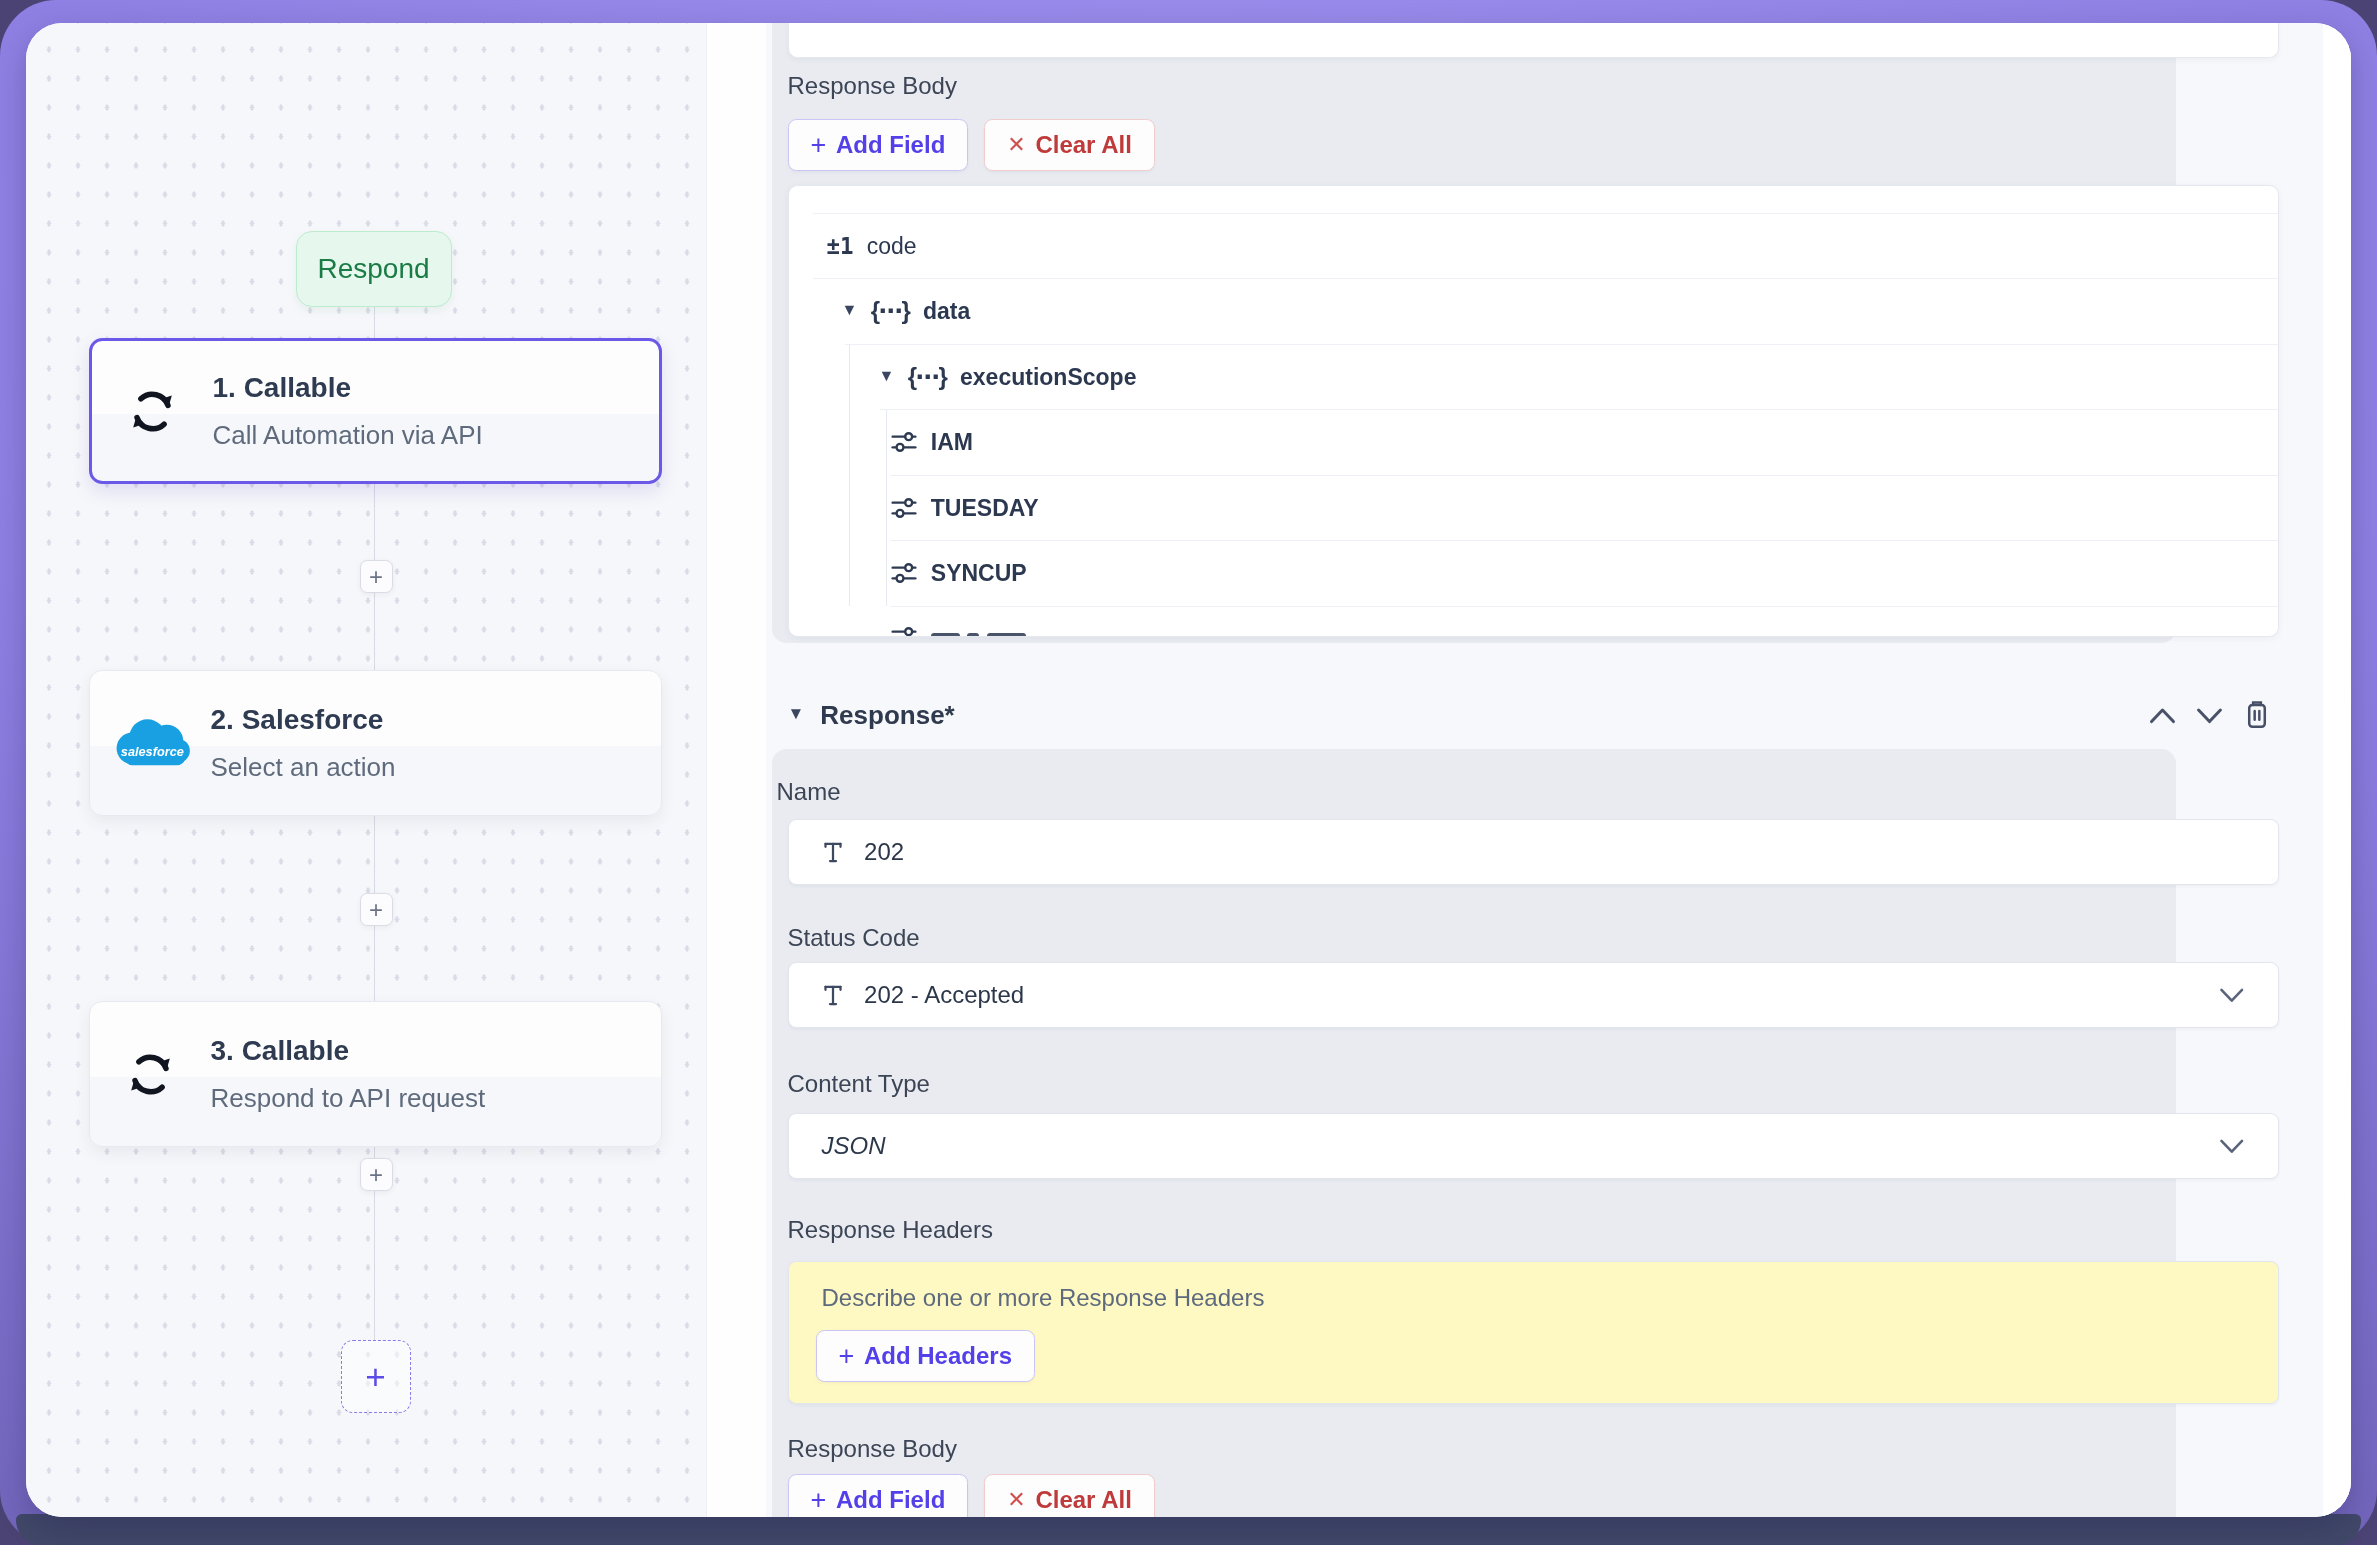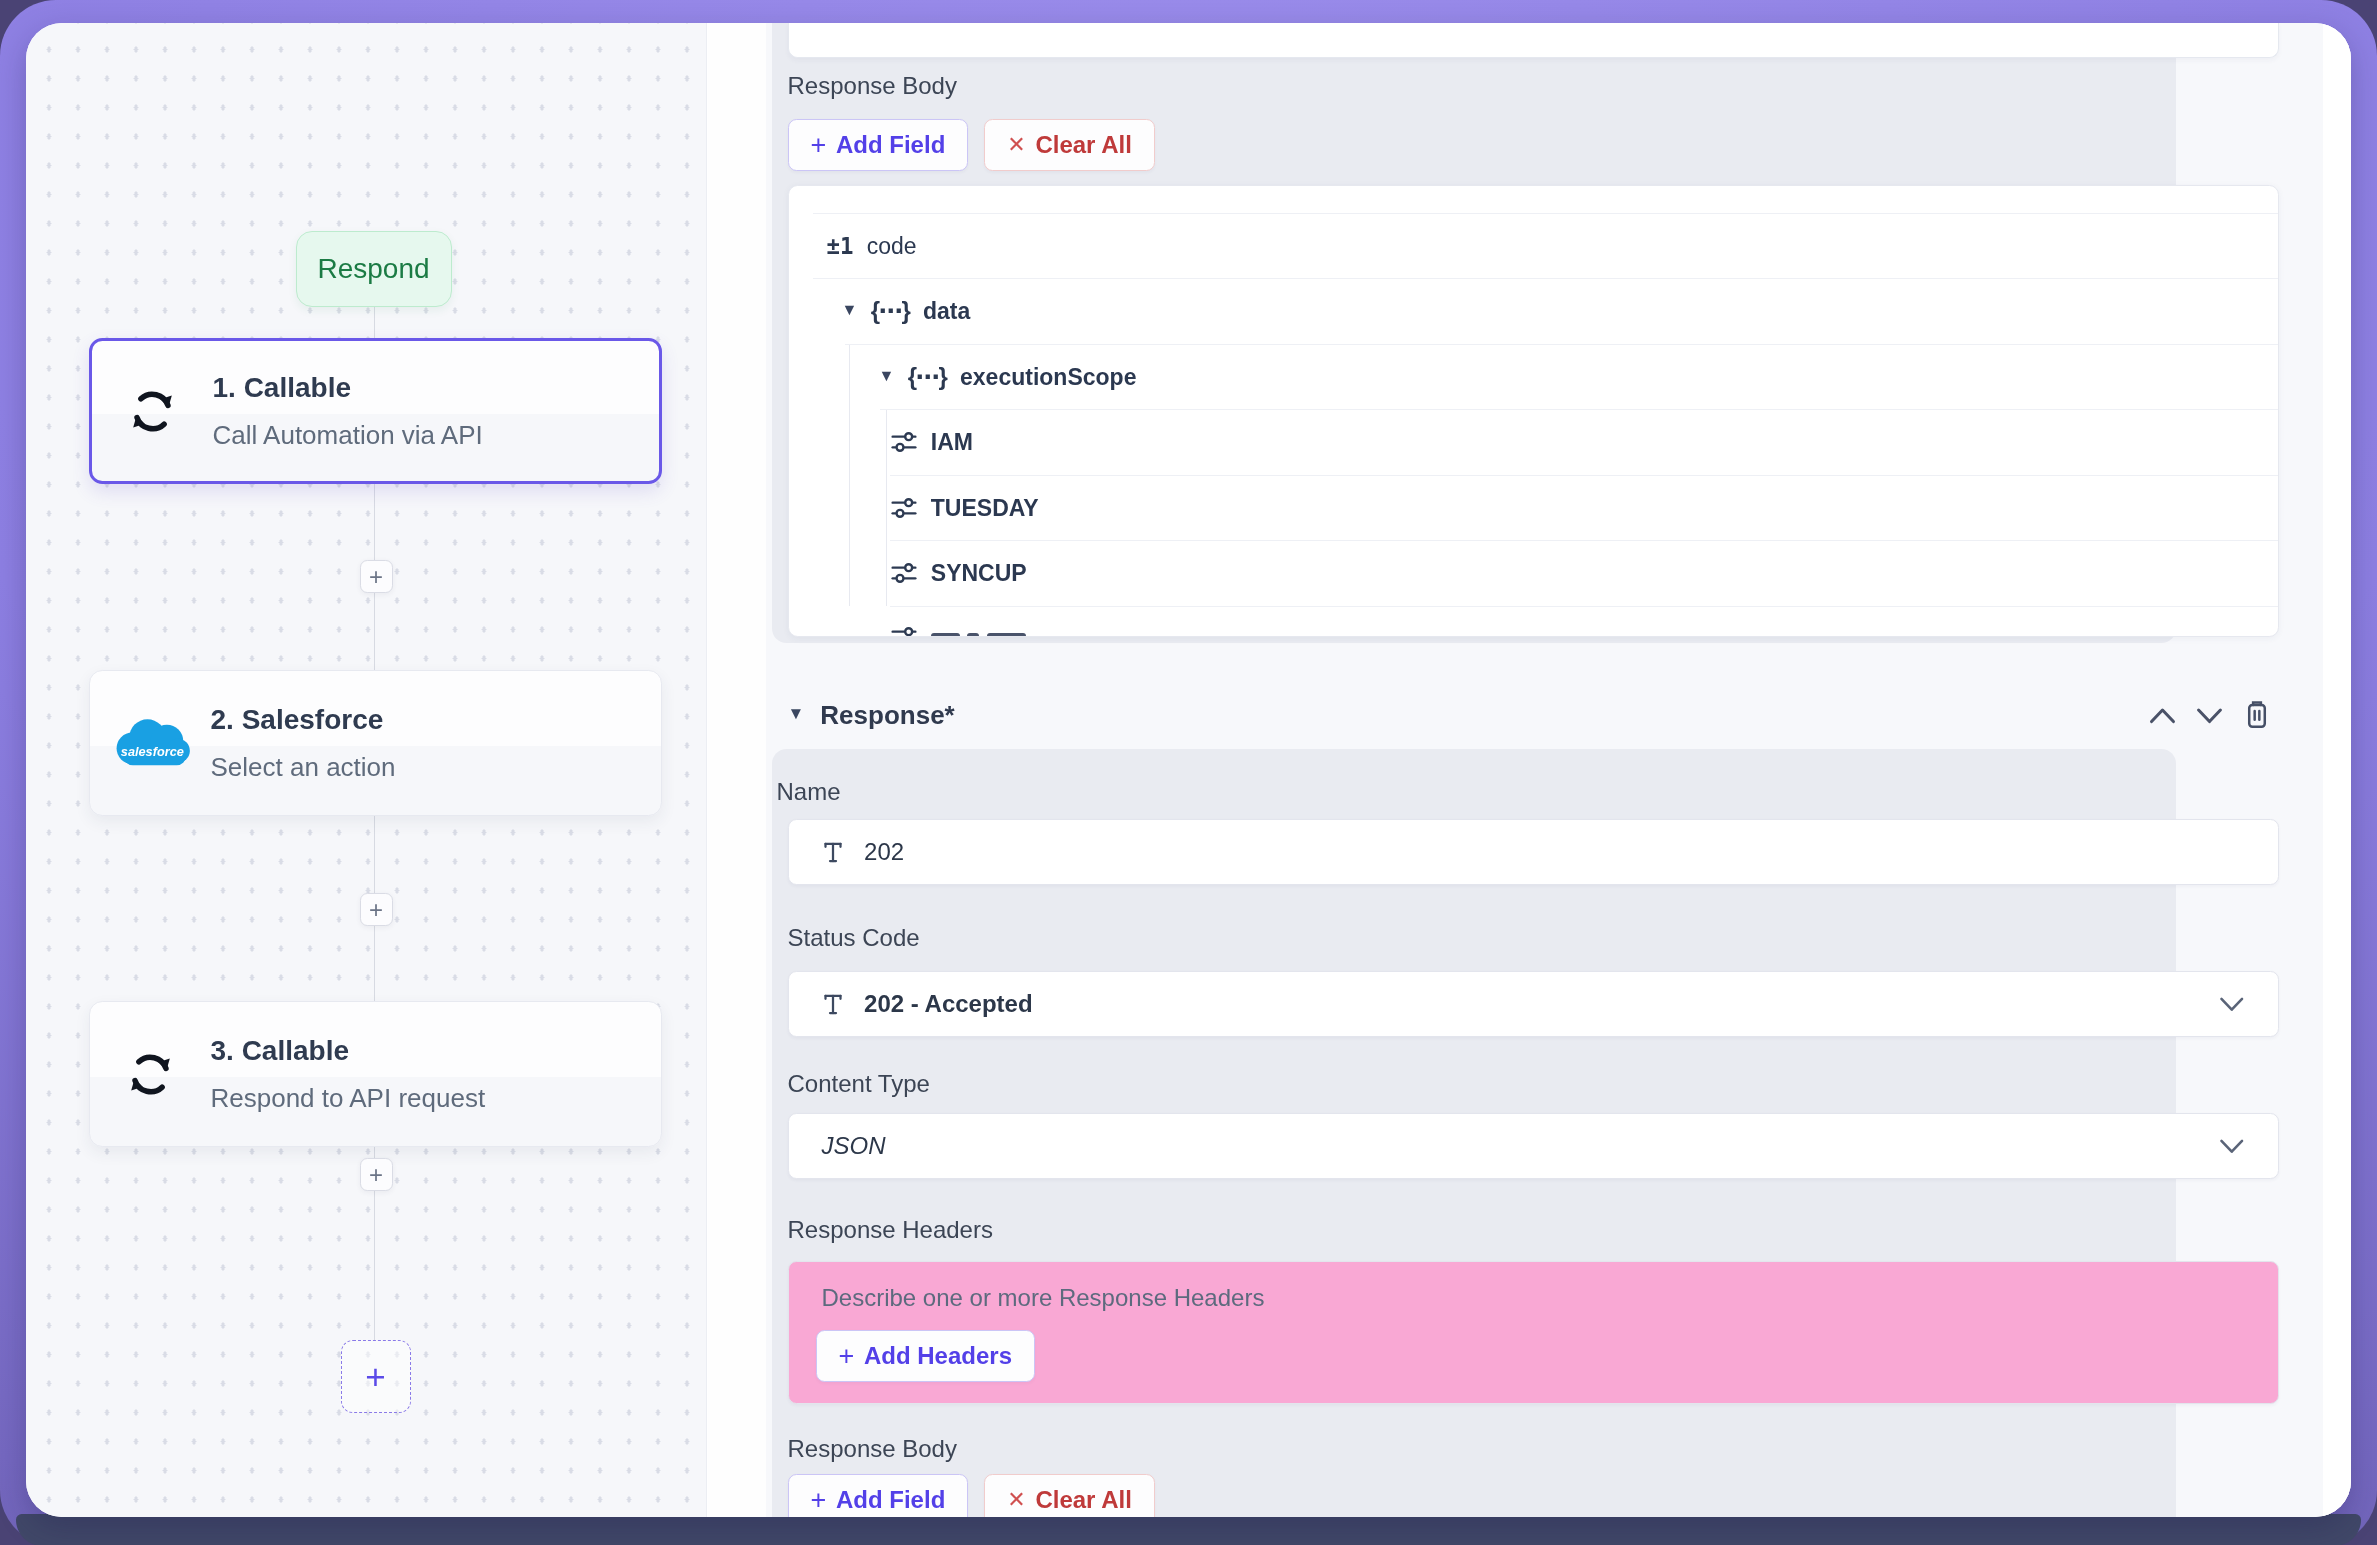--- a/index.html
+++ b/index.html
@@ -119,21 +119,21 @@
   .field-input {
     position:absolute; left:16px; width:1491px; height:66px;
     background:#ffffff; border:1.2px solid #e3e5ed; border-radius:8.5px;
     display:flex; align-items:center; padding:0 33px; gap:20.6px;
     box-shadow:0 1.2px 3px rgba(40,50,90,.04);
     font-size:24px; color:#2c3749;
   }
   .field-input .chev { margin-left:auto; }
   .headers-box {
     position:absolute; left:16px; width:1491px; height:143px;
-    background:#f9a8d4; border:1.2px solid #e3e5ed; border-radius:8.5px;
+    background:#fef9c3; border:1.2px solid #e3e5ed; border-radius:8.5px;
     box-shadow:0 1.2px 3px rgba(40,50,90,.04);
   }
   .placeholder { position:absolute; left:33px; top:22px; font-size:24px; color:#5d6a7e; }
   svg { display:block; }
 </style>
 </head>
 <body>
 
 <div class="frame"></div>
 <div class="bottom-bar"></div>
@@ -360,21 +360,21 @@
           <line x1="4" y1="5" x2="24" y2="5"></line>
             <line x1="4" y1="5" x2="4" y2="9"></line>
             <line x1="24" y1="5" x2="24" y2="9"></line>
           <line x1="14" y1="5" x2="14" y2="28"></line>
             <line x1="10" y1="28" x2="18" y2="28"></line>
         </svg>
         <span>202</span>
       </div>
 
       <div class="plabel" style="left:16px; top:175px;">Status Code</div>
-      <div class="field-input" style="top:222px;font-weight:bold;">
+      <div class="field-input" style="top:213px;">
         <svg width="22" height="24" viewBox="0 0 28 32" fill="none" stroke="#3d4960" stroke-width="3" stroke-linecap="round">
           <line x1="4" y1="5" x2="24" y2="5"></line>
             <line x1="4" y1="5" x2="4" y2="9"></line>
             <line x1="24" y1="5" x2="24" y2="9"></line>
           <line x1="14" y1="5" x2="14" y2="28"></line>
             <line x1="10" y1="28" x2="18" y2="28"></line>
         </svg>
         <span>202 - Accepted</span>
         <svg class="chev" width="25.5" height="16" viewBox="0 0 44 28" fill="none" stroke="#5a6478" stroke-width="4.5" stroke-linecap="round" stroke-linejoin="round">
           <polyline points="4,5 22,24 40,5"></polyline>

